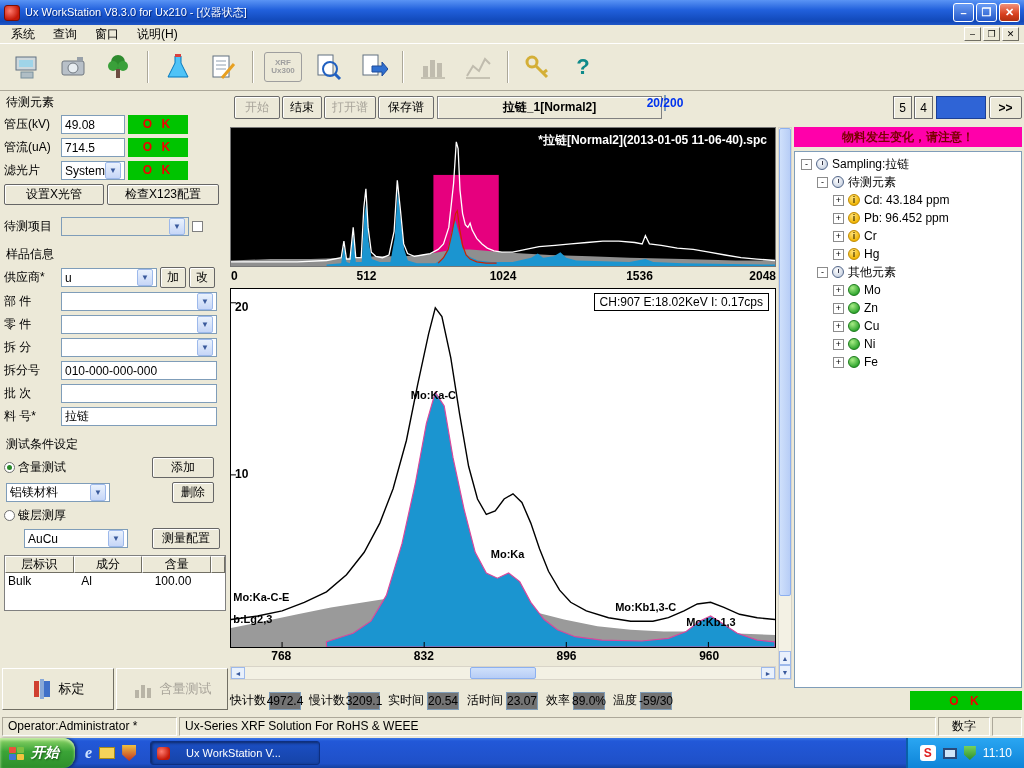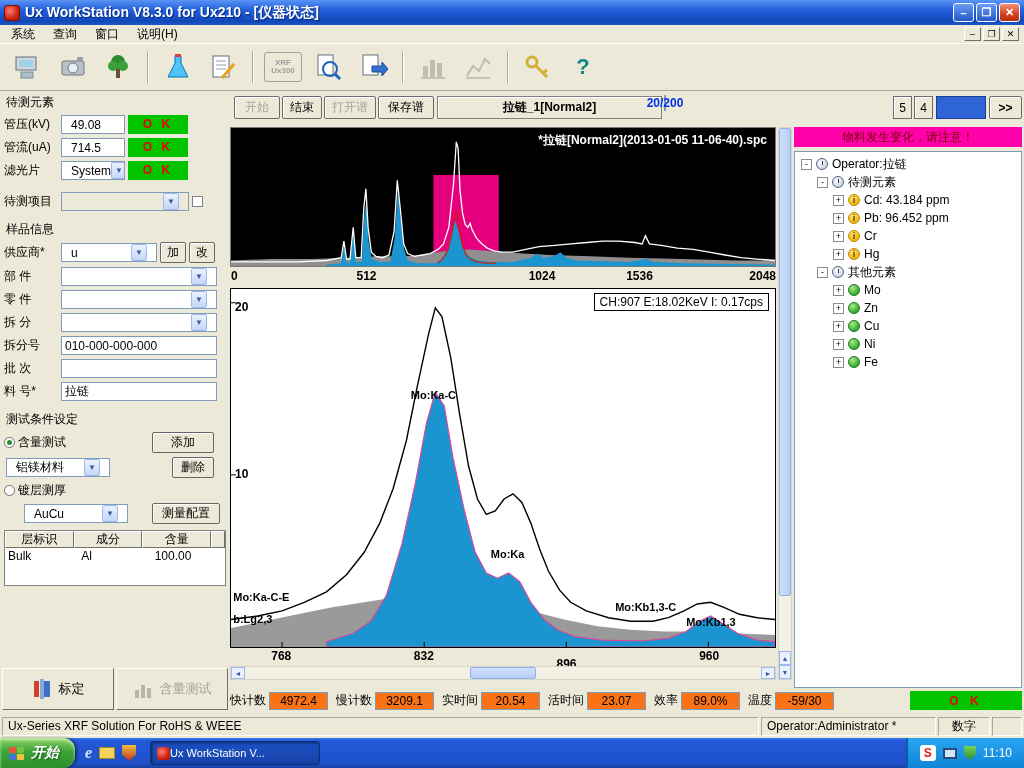--- a/index.html
+++ b/index.html
@@ -2,21 +2,21 @@
 <html><head>
 <meta charset="utf-8">
 <style>
   *{box-sizing:border-box;margin:0;padding:0}
   body{margin:0;background:#444}
   #screen{position:relative;width:1024px;height:768px;background:#ece9d8;font-family:"Liberation Sans",sans-serif;font-size:12px;color:#000;overflow:hidden;user-select:none}
 
   
   .titlebar{position:absolute;left:0;top:0;right:0;height:25px;background:linear-gradient(180deg,#5a94f5 0%,#2160dc 40%,#1148b8 85%,#2057c8);display:flex;align-items:center;gap:5px;padding:0 4px}
   .app-icon{width:16px;height:16px;flex:none;border-radius:3px;background:radial-gradient(circle at 35% 35%,#ff7b6e,#c41808 70%);border:1px solid #7a0f04}
-  .win-title{flex:1;color:#fff;font-weight:bold;font-size:14px;text-shadow:1px 1px 1px #00257a;white-space:nowrap;overflow:hidden}
+  .win-title{flex:1;color:#fff;font-weight:normal;font-size:11px;text-shadow:1px 1px 1px #00257a;white-space:nowrap;overflow:hidden}
   .tb-btns{display:flex;gap:2px}
   .tbtn{width:21px;height:19px;border:1px solid #fff;border-radius:3px;display:flex;align-items:center;justify-content:center;color:#fff;font-size:11px;font-weight:bold;background:linear-gradient(180deg,#6a9cf5,#2458c8)}
   .tbtn.close{background:linear-gradient(180deg,#f2927a,#d8401e 60%,#b03010)}
 
   
   .menubar{position:absolute;top:25px;left:0;right:0;height:19px;background:#ece9d8;display:flex;align-items:center;padding:0 2px;border-bottom:1px solid #fff}
   .menu-item{padding:1px 9px}
   .mdi{margin-left:auto;display:flex;gap:2px;padding-right:3px}
   .mdi span{width:17px;height:14px;border:1px solid;border-color:#fff #716f64 #716f64 #fff;background:#ece9d8;font-size:9px;display:flex;align-items:center;justify-content:center}
 
@@ -52,36 +52,36 @@
 
   
   .vscroll{position:absolute;left:778px;top:127px;width:14px;height:553px;background:#f3f1e4;border:1px solid #d8d4c8}
   .vthumb{position:absolute;left:0;top:0;width:12px;height:468px;background:linear-gradient(90deg,#cfe0fb,#b7cdf6);border:1px solid #8cb0f0;border-radius:2px}
   .sbtn{position:absolute;left:0;width:12px;height:14px;background:#e9f1fc;border:1px solid #9db9eb;font-size:7px;display:flex;align-items:center;justify-content:center;color:#3a5a9c}
   .hscroll{position:absolute;left:230px;top:666px;width:546px;height:14px;background:#f3f1e4;border:1px solid #d8d4c8}
   .hbtn{position:absolute;top:0;width:14px;height:12px;background:#e9f1fc;border:1px solid #9db9eb;font-size:7px;display:flex;align-items:center;justify-content:center;color:#3a5a9c}
   .hthumb{position:absolute;top:0;left:44%;width:66px;height:12px;background:linear-gradient(180deg,#cfe0fb,#b7cdf6);border:1px solid #8cb0f0;border-radius:2px}
 
   
-  .alert{position:absolute;left:794px;top:127px;width:228px;height:20px;background:#ff00aa;color:#7a0000;font-weight:normal;display:flex;align-items:center;justify-content:center;white-space:nowrap}
+  .alert{position:absolute;left:794px;top:127px;width:228px;height:20px;background:#ff00aa;color:#7a0000;font-weight:bold;display:flex;align-items:center;justify-content:center;white-space:nowrap}
   .treebox{position:absolute;left:794px;top:151px;width:228px;height:537px;background:#fff;border:1px solid #7f9db9;padding:3px 0;overflow:hidden}
   .trow{display:flex;align-items:center;height:18px;gap:4px;white-space:nowrap}
   .texp{width:11px;height:11px;flex:none;border:1px solid #8c8c8c;background:#fff;font-size:9px;line-height:9px;text-align:center}
   .ticon{width:12px;height:12px;flex:none;border-radius:50%}
   .ticon.gauge{border-radius:50%;background:radial-gradient(circle at 40% 35%,#ffffff,#b8c4d8);border:1px solid #55688a;position:relative}
   .ticon.gauge::after{content:"";position:absolute;left:5px;top:2px;width:1px;height:4px;background:#334}
   .ticon.warn{background:radial-gradient(circle at 40% 30%,#ffe27a,#f0b400 75%);border:1px solid #c08a00;color:#503c00;font-size:9px;font-weight:bold;text-align:center;line-height:11px}
   .ticon.ok{background:radial-gradient(circle at 35% 30%,#a8ec86,#2da42d 75%);border:1px solid #1a7a1a}
 
   
   .lp{position:absolute;left:2px;top:92px;width:226px;height:574px}
   .sect{margin:2px 0 3px 4px}
   .lrow{display:flex;align-items:center;margin:4px 2px;gap:3px}
   .llabel{width:54px;flex:none}
-  .lval{height:19px;border:1px solid #7f9db9;background:#fff;display:flex;align-items:center;padding:0 9px;overflow:hidden}
+  .lval{height:19px;border:1px solid #7f9db9;background:#fff;display:flex;align-items:center;padding:0 3px;overflow:hidden}
   .linput{height:19px;border:1px solid #7f9db9;background:#fff;padding:0 3px;font-family:"Liberation Sans",sans-serif;font-size:12px;width:100%}
   .combo{display:flex;align-items:center}
   .combo .arrow{width:16px;height:17px;flex:none;margin-left:auto;background:linear-gradient(180deg,#eaf2fd,#c6d6f7);border:1px solid #9db9eb;border-radius:2px;font-size:8px;display:flex;align-items:center;justify-content:center;color:#3a5a9c}
   .okbadge{width:60px;height:19px;flex:none;background:#00c400;color:#f00000;font-weight:bold;text-align:center;line-height:19px;letter-spacing:3px}
   .xbtn{border:1px solid #666;background:#ece9d8;height:21px;padding:0 5px;display:flex;align-items:center;justify-content:center;box-shadow:inset 1px 1px 0 #fff;border-radius:2px;white-space:nowrap}
   .radio{width:11px;height:11px;flex:none;border-radius:50%;border:1px solid #707070;background:#fff;position:relative}
   .radio.sel::after{content:"";position:absolute;inset:2px;border-radius:50%;background:#2a8a2a}
   .chk{width:11px;height:11px;flex:none;border:1px solid #808080;background:#fff}
   .ltable{margin:6px 2px 0 2px;border:1px solid #808080;background:#fff;height:56px}
   .lth{display:flex}
@@ -89,36 +89,36 @@
   .lth div.stub{flex:0 0 14px}
   .ltr{display:flex}
   .ltr div{flex:1;padding:1px 0 0 3px}
   .calibrow{position:absolute;left:2px;top:668px;width:226px;height:42px;display:flex;gap:2px}
   .bigbtn{flex:1;border:1px solid;border-color:#fff #716f64 #716f64 #fff;background:#ece9d8;display:flex;align-items:center;justify-content:center;gap:7px;font-size:13px}
   .bigbtn.disabled{color:#a8a49a}
 
   
   .statusrow{position:absolute;left:230px;top:689px;width:792px;height:23px;display:flex;align-items:center;gap:5px}
   .sfield{display:flex;align-items:center;gap:3px;white-space:nowrap}
-  .sval{width:59px;height:18px;border:1px solid #7f9db9;background:#f97316;display:flex;align-items:center;justify-content:center}
+  .sval{width:32px;height:18px;border:1px solid #7f9db9;background:#737373;display:flex;align-items:center;justify-content:center}
   .okbig{margin-left:auto;width:112px;height:19px;background:#00c400;color:#f00000;font-weight:bold;display:flex;align-items:center;justify-content:center;letter-spacing:4px}
 
   
   .footer{position:absolute;left:0;top:714px;width:1024px;height:24px;display:flex;align-items:center;gap:2px;padding:0 2px;background:#ece9d8}
   .fpanel{height:19px;border:1px solid;border-color:#aca899 #fff #fff #aca899;display:flex;align-items:center;padding:0 5px;white-space:nowrap}
   .fpanel.grow{flex:1}
 
   
   .taskbar{position:absolute;left:0;bottom:0;width:1024px;height:30px;background:linear-gradient(180deg,#3a77e8 0%,#2258d8 10%,#1f50c8 85%,#15409f);display:flex;align-items:center}
   .startbtn{height:30px;flex:none;background:linear-gradient(180deg,#8fd569,#3ba437 45%,#2d8f2b);border-radius:0 12px 12px 0;display:flex;align-items:center;gap:6px;padding:0 16px 0 8px;color:#fff;font-weight:bold;font-size:14px;font-style:italic;text-shadow:1px 1px 2px #1a5a18;box-shadow:inset 0 2px 3px #c6eda6,2px 0 3px rgba(0,0,0,.45)}
   .ql{display:flex;gap:7px;padding:0 10px;align-items:center}
   .ie-e{color:#cfe2ff;font-weight:bold;font-size:16px;font-style:italic;font-family:"Liberation Serif",serif}
   .ql-mail{width:16px;height:12px;background:#f5d35a;border:1px solid #a88a18}
   .ql-shield{width:14px;height:16px;background:linear-gradient(180deg,#f0c040,#c03020);clip-path:polygon(0 0,100% 0,100% 60%,50% 100%,0 60%)}
-  .taskbtn{height:24px;width:170px;margin-left:4px;background:linear-gradient(180deg,#1b4fc4,#1644a8);border:1px solid #0d2f80;border-radius:3px;display:flex;align-items:center;gap:0;padding:0 6px;color:#fff;font-size:11px;box-shadow:inset 1px 1px 3px rgba(0,0,0,.5);white-space:nowrap}
+  .taskbtn{height:24px;width:170px;margin-left:4px;background:linear-gradient(180deg,#1b4fc4,#1644a8);border:1px solid #0d2f80;border-radius:3px;display:flex;align-items:center;gap:16px;padding:0 6px;color:#fff;font-size:11px;box-shadow:inset 1px 1px 3px rgba(0,0,0,.5);white-space:nowrap}
   .task-ico{width:13px;height:13px;flex:none;border-radius:3px;background:radial-gradient(circle at 35% 35%,#ff7b6e,#c41808 70%)}
   .tray{margin-left:auto;height:30px;display:flex;align-items:center;gap:7px;background:linear-gradient(180deg,#2aa6f2,#0e84d8);padding:0 12px;border-left:2px solid #0a5fa8;color:#fff}
   .s-icon{width:16px;height:16px;background:#fff;border-radius:3px;color:#e02020;font-weight:bold;font-size:12px;text-align:center;line-height:16px}
   .tray-mon{width:14px;height:11px;background:#cfe6f8;border:2px solid #2a4a7a}
   .tray-sh{width:12px;height:14px;background:linear-gradient(180deg,#76d25a,#2d8f2b);clip-path:polygon(0 0,100% 0,100% 60%,50% 100%,0 60%)}
   svg text{font-family:"Liberation Sans",sans-serif}
 </style>
 </head>
 <body>
 
@@ -255,21 +255,21 @@
         <polygon points="0.0,132.5 39.8,131.1 79.7,131.1 119.5,129.7 146.1,128.3 172.7,128.3 191.3,127.0 207.2,124.2 223.1,121.4 239.1,121.4 255.0,122.8 270.9,124.2 292.2,125.6 318.8,127.0 358.6,128.3 398.4,129.7 451.6,131.1 504.7,132.5 544.0,132.5 544.0,138 0.0,138" fill="#8f8f8f"></polygon>
         <polygon points="95.6,136.6 110.2,135.2 112.9,117.3 115.5,133.9 119.0,135.2 122.2,104.9 124.8,133.9 130.7,133.9 133.3,88.3 135.5,71.8 137.6,113.2 140.8,131.1 148.8,133.9 159.4,133.9 163.6,110.4 166.8,62.1 170.0,93.8 173.2,121.4 176.9,132.5 185.9,135.2 204.5,135.2 211.2,131.1 216.5,121.4 221.0,102.1 224.5,92.5 227.9,104.9 231.6,120.1 235.9,127.0 240.4,129.7 247.0,132.5 260.3,133.9 281.6,133.9 300.2,129.7 306.8,125.6 312.1,129.7 322.7,128.3 329.4,124.2 335.2,129.7 345.3,132.5 398.4,133.9 414.4,131.1 422.3,133.9 451.6,135.2 544.0,136.6 544.0,138 95.6,138" fill="#1b95d0"></polygon>
         <polyline points="207.2,135.2 212.5,129.7 217.3,121.4 221.0,104.9 224.5,85.6 226.3,82.8 228.4,99.4 231.6,117.3 235.1,127.0 239.1,131.1 245.7,133.9 255.0,135.2 265.6,135.2" fill="none" stroke="#cc2200" stroke-width="1.2"></polyline>
         <polyline points="0.0,133.9 66.4,133.9 95.6,132.5 110.2,129.7 112.9,113.2 115.5,131.1 119.0,131.1 122.2,99.4 124.8,129.7 130.2,129.7 132.8,80.0 134.9,60.7 137.1,99.4 140.3,124.2 144.8,128.3 151.4,129.7 158.0,127.0 163.1,103.5 166.3,52.4 169.5,82.8 172.7,115.9 176.6,125.6 183.3,128.3 191.3,127.0 199.2,125.6 207.2,121.4 212.5,115.9 217.8,99.4 222.6,55.2 225.3,13.8 227.1,20.7 229.0,62.1 231.6,85.6 234.3,96.6 236.9,99.4 239.1,95.2 241.2,102.1 245.7,110.4 251.0,115.9 256.3,120.1 263.0,122.8 270.9,124.2 281.6,124.2 294.8,121.4 308.1,118.7 324.1,117.3 340.0,115.9 355.9,114.5 371.9,113.2 387.8,113.2 403.8,114.5 411.2,115.9 414.4,107.6 418.4,115.9 430.3,117.3 446.3,120.1 462.2,121.4 478.1,124.2 494.1,127.0 510.0,129.7 525.9,131.1 544.0,132.5" fill="none" stroke="#ffffff" stroke-width="1.3"></polyline>
       </svg>
     <div id="ov-label">*拉链[Normal2](2013-01-05 11-06-40).spc</div>
   </div>
   <div id="ov-ticks" class="tickstrip">
       <span style="left: 1px; transform: none;">0</span>
       <span style="left: 25%;">512</span>
-      <span style="left: 50%; margin-left: 39px;">1024</span>
+      <span style="left: 50%;">1024</span>
       <span style="left: 75%;">1536</span>
       <span style="left: 100%; transform: translateX(-100%);">2048</span>
     </div>
 
   <div id="zm-wrap">
     <svg id="zm-svg" width="544" height="358">
         <polygon points="0.0,339.1 33.3,332.2 66.6,325.3 99.9,318.4 133.2,313.3 166.5,308.1 199.8,306.4 233.1,309.8 266.4,315.0 299.8,321.9 333.1,330.5 366.4,337.3 399.7,340.8 433.0,342.5 466.3,342.5 499.6,344.2 544.0,346.0 544.0,358 0.0,358" fill="#9a9a9a"></polygon>
         <polygon points="95.5,352.8 122.1,344.2 139.9,332.2 155.4,306.4 171.0,254.7 184.3,194.5 195.4,134.3 204.3,103.3 213.2,117.0 222.0,168.7 233.1,220.3 244.2,263.3 255.3,284.0 266.4,289.2 277.6,284.0 288.7,292.6 299.8,313.3 313.1,330.5 326.4,340.8 344.2,347.7 370.8,351.1 410.8,352.0 437.4,349.4 455.2,342.5 468.5,332.2 479.6,327.0 490.7,333.9 506.3,344.2 526.2,351.1 544.0,352.8 544.0,358 95.5,358" fill="#1b95d0" stroke="#d8489c" stroke-width="1.2"></polygon>
         <polyline points="0.0,330.5 26.6,327.0 51.1,321.9 73.3,313.3 95.5,302.9 115.5,285.7 133.2,263.3 148.8,234.1 162.1,199.7 175.4,151.5 186.5,96.4 197.6,44.8 204.3,18.9 210.9,27.5 219.8,68.8 228.7,125.6 237.6,177.3 246.5,210.0 255.3,225.5 264.2,222.0 273.1,210.0 282.0,204.8 290.9,213.4 299.8,234.1 308.6,259.9 317.5,282.3 328.6,301.2 339.7,313.3 355.3,321.9 377.5,328.7 399.7,332.2 421.9,332.2 437.4,328.7 453.0,321.9 466.3,315.0 479.6,313.3 492.9,318.4 508.5,325.3 526.2,328.7 544.0,330.5" fill="none" stroke="#000000" stroke-width="1.4"></polyline>
         <line x1="0" y1="185.8846153846154" x2="5" y2="185.8846153846154" stroke="#000"></line>
@@ -287,41 +287,41 @@
       </svg>
     <div id="zm-info">CH:907  E:18.02KeV I:  0.17cps</div>
     <div id="zm-yticks">
         <span style="top: 185.885px;">10</span>
         <span style="top: 19px;">20</span>
       </div>
   </div>
   <div id="zm-ticks" class="tickstrip">
       <span style="left: 9.38776%;">768</span>
       <span style="left: 35.5102%;">832</span>
-      <span style="left: 61.6327%; margin-top: 8px;">896</span>
+      <span style="left: 61.6327%;">896</span>
       <span style="left: 87.7551%;">960</span>
     </div>
 
   <div class="hscroll">
     <span class="hbtn" style="left:0">◄</span>
     <span class="hthumb"></span>
     <span class="hbtn" style="right:0">►</span>
   </div>
   <div class="vscroll">
     <span class="vthumb"></span>
     <span class="sbtn" style="bottom:14px">▲</span>
     <span class="sbtn" style="bottom:0">▼</span>
   </div>
 
   <div class="alert">物料发生变化，请注意！</div>
   <div class="treebox" id="tree">
       <div class="trow" style="padding-left: 6px;">
         <span class="texp">-</span>
         <span class="ticon gauge"></span>
-        <span>Operator:拉链</span>
+        <span>Sampling:拉链</span>
       </div>
       <div class="trow" style="padding-left: 22px;">
         <span class="texp">-</span>
         <span class="ticon gauge"></span>
         <span>待测元素</span>
       </div>
       <div class="trow" style="padding-left: 38px;">
         <span class="texp">+</span>
         <span class="ticon warn">i</span>
         <span>Cd: 43.184 ppm</span>
@@ -385,20 +385,24 @@
       <span class="lval" style="width:64px">714.5</span>
       <span class="okbadge">O K</span>
     </div>
     <div class="lrow">
       <span class="llabel">滤光片</span>
       <span class="lval combo" style="width:64px">
           <span>System</span>
           <span class="arrow">▼</span>
         </span>
       <span class="okbadge">O K</span>
+    </div>
+    <div class="lrow">
+      <span class="xbtn" style="width:100px">设置X光管</span>
+      <span class="xbtn" style="width:112px">检查X123配置</span>
     </div>
     <div class="lrow" style="margin-top:12px">
       <span class="llabel">待测项目</span>
       <span class="lval combo" style="width:128px;background:#ece9d8">
           <span></span>
           <span class="arrow">▼</span>
         </span>
       <span class="chk"></span>
     </div>
     <div class="sect" style="margin-top:10px">样品信息</div>
@@ -528,22 +532,22 @@
         </span>
         <span class="sfield">
           <span>温度</span>
           <span class="sval">-59/30</span>
         </span>
       </span>
     <span class="okbig">O K</span>
   </div>
 
   <div class="footer">
+    <span class="fpanel" style="width:175px">Operator:Administrator *</span>
     <span class="fpanel grow">Ux-Series XRF Solution For RoHS &amp; WEEE</span>
-    <span class="fpanel" style="width:175px">Operator:Administrator *</span>
     <span class="fpanel" style="width:52px;justify-content:center">数字</span>
     <span class="fpanel" style="width:30px"></span>
   </div>
 
   <div class="taskbar">
     <span class="startbtn">
       <svg width="17" height="17">
           <rect x="1" y="2" width="7" height="6" rx="1" fill="#e8523c"></rect>
           <rect x="9" y="2" width="7" height="6" rx="1" fill="#7cc043"></rect>
           <rect x="1" y="9" width="7" height="6" rx="1" fill="#3f76d2"></rect>

